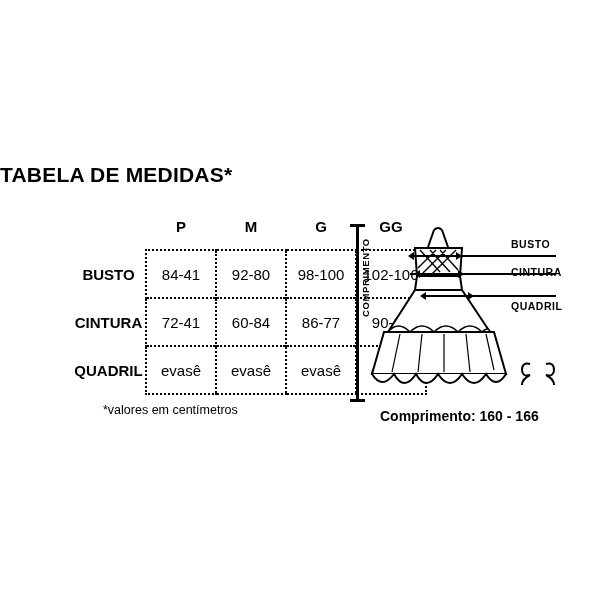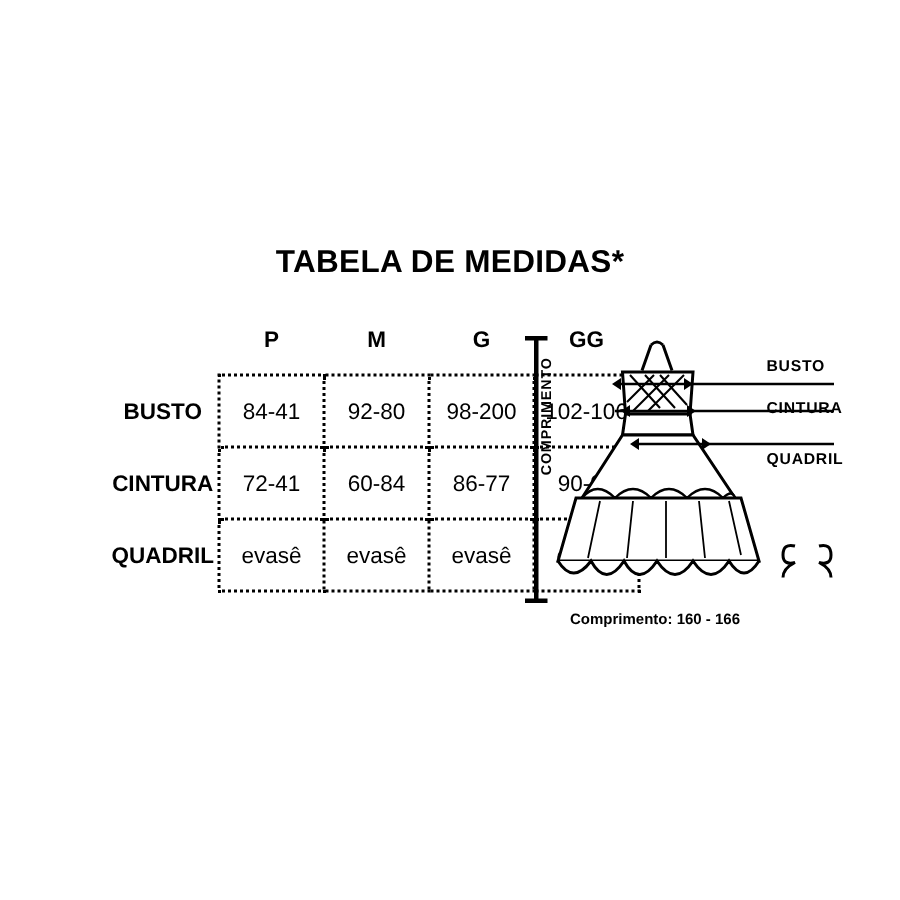--- a/index.html
+++ b/index.html
@@ -17,21 +17,20 @@
   .page {
     position: relative;
     width: 600px;
     height: 600px;
   }
   .title {
     position: absolute;
     top: 163px;
     left: 0;
     width: 600px;
-    text-align: center;
     font-size: 21px;
     font-weight: bold;
     letter-spacing: 0.2px;
     color: #000000;
   }
 
   
   .table-wrap {
     position: absolute;
     left: 72px;
@@ -124,21 +123,21 @@
     font-size: 9.5px;
     font-weight: bold;
     letter-spacing: 0.6px;
     transform: rotate(-90deg);
     color: #000;
   }
   .length-label {
     position: absolute;
     left: 32px;
     top: 194px;
-    font-size: 10px;
+    font-size: 14px;
     font-weight: bold;
     color: #000;
   }
   .meas-label {
     position: absolute;
     font-size: 10.5px;
     font-weight: bold;
     letter-spacing: 0.5px;
     color: #000;
   }
@@ -169,41 +168,42 @@
           <th class="col-head col-label">M</th>
           <th class="col-head col-label">G</th>
           <th class="col-head col-label">GG</th>
         </tr>
       </thead>
       <tbody>
         <tr>
           <th class="row-head">BUSTO</th>
           <td class="cell">84-41</td>
           <td class="cell">92-80</td>
-          <td class="cell">98-200</td>
+          <td class="cell">98-100</td>
           <td class="cell last-col">102-106</td>
         </tr>
         <tr>
           <th class="row-head">CINTURA</th>
           <td class="cell">72-41</td>
           <td class="cell">60-84</td>
           <td class="cell">86-77</td>
           <td class="cell last-col">90-94</td>
         </tr>
         <tr>
           <th class="row-head">QUADRIL</th>
           <td class="cell last-row">evasê</td>
           <td class="cell last-row">evasê</td>
           <td class="cell last-row">evasê</td>
           <td class="cell last-row last-col">evasê</td>
         </tr>
       </tbody>
     </table>
   </div>
 
+  <div class="footnote">*valores em centímetros</div>
 
   <div class="illus">
 
     <div class="vbar"></div>
     <div class="vbar-cap-top"></div>
     <div class="vbar-cap-bot"></div>
     <div class="vlabel">COMPRIMENTO</div>
 
     <svg class="svg-dress" viewBox="0 0 200 195">
 

